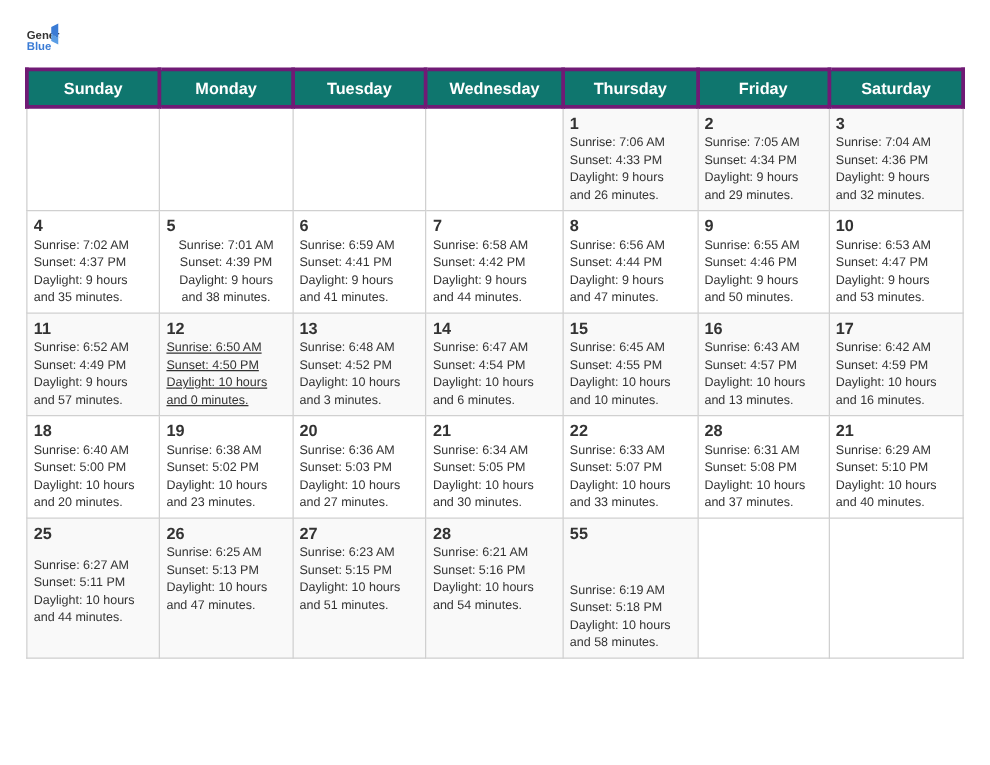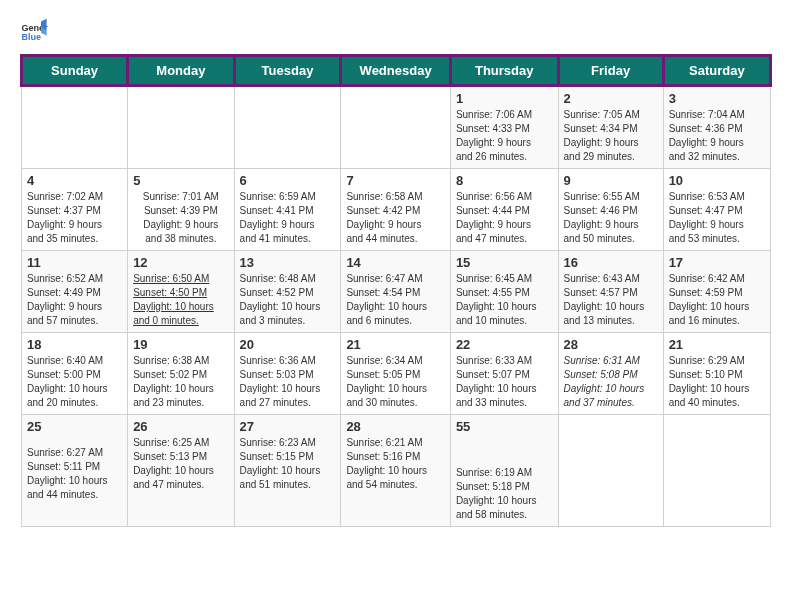--- a/index.html
+++ b/index.html
@@ -270,21 +270,21 @@
         </td>
         <td>
           <span class="day-num">22</span>
           <div class="day-info" style="white-space: pre-line;">Sunrise: 6:33 AM
 Sunset: 5:07 PM
 Daylight: 10 hours
 and 33 minutes.</div>
         </td>
         <td>
           <span class="day-num">28</span>
-          <div class="day-info" style="white-space: pre-line; font-style: italic;">Sunrise: 6:31 AM
+          <div class="day-info" style="white-space: pre-line;">Sunrise: 6:31 AM
 Sunset: 5:08 PM
 Daylight: 10 hours
 and 37 minutes.</div>
         </td>
         <td>
           <span class="day-num">21</span>
           <div class="day-info" style="white-space: pre-line;">Sunrise: 6:29 AM
 Sunset: 5:10 PM
 Daylight: 10 hours
 and 40 minutes.</div>

